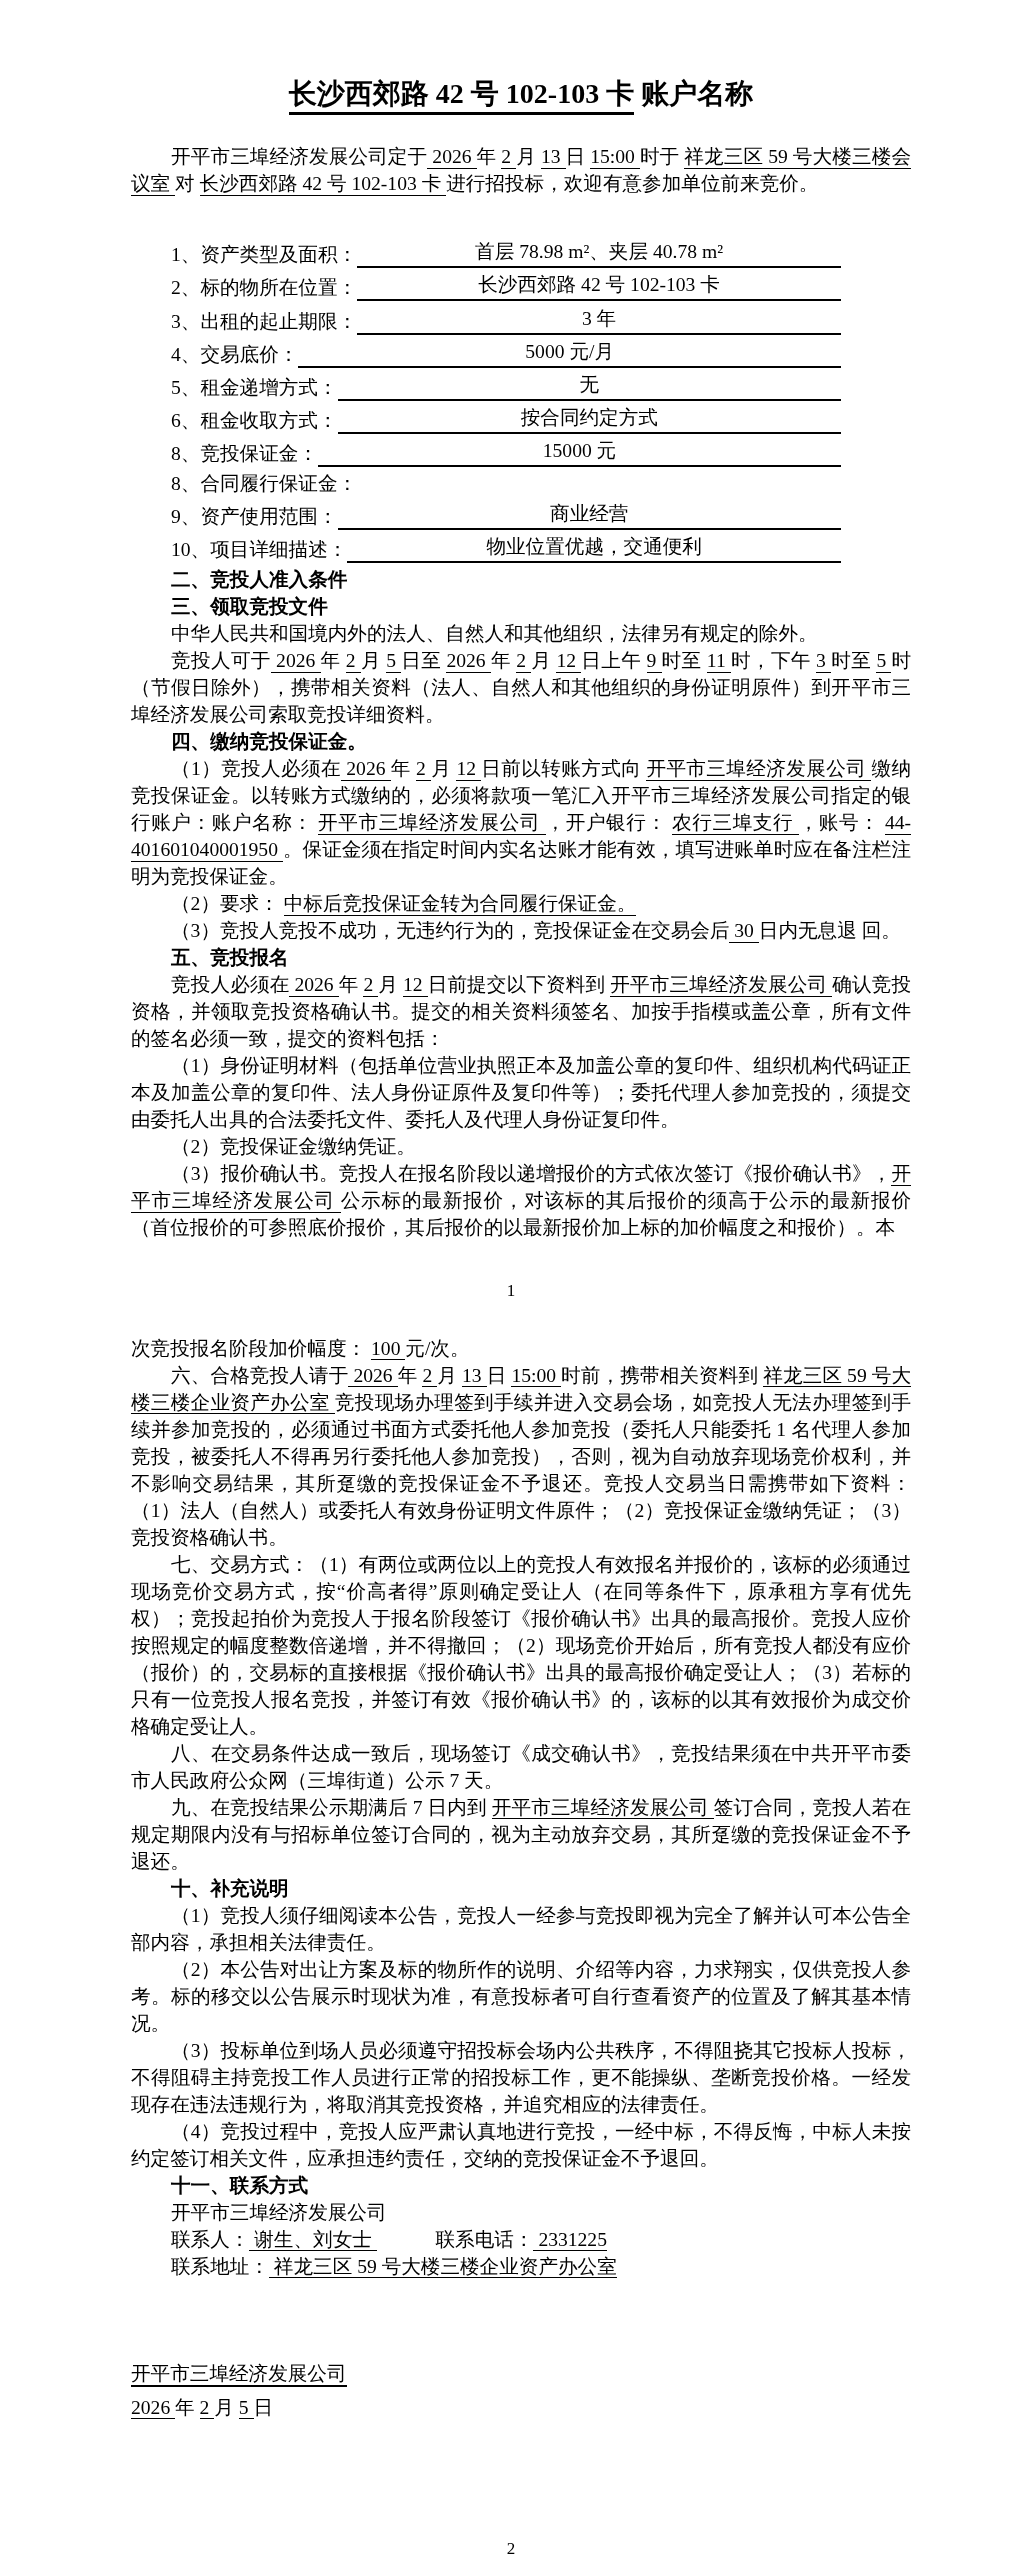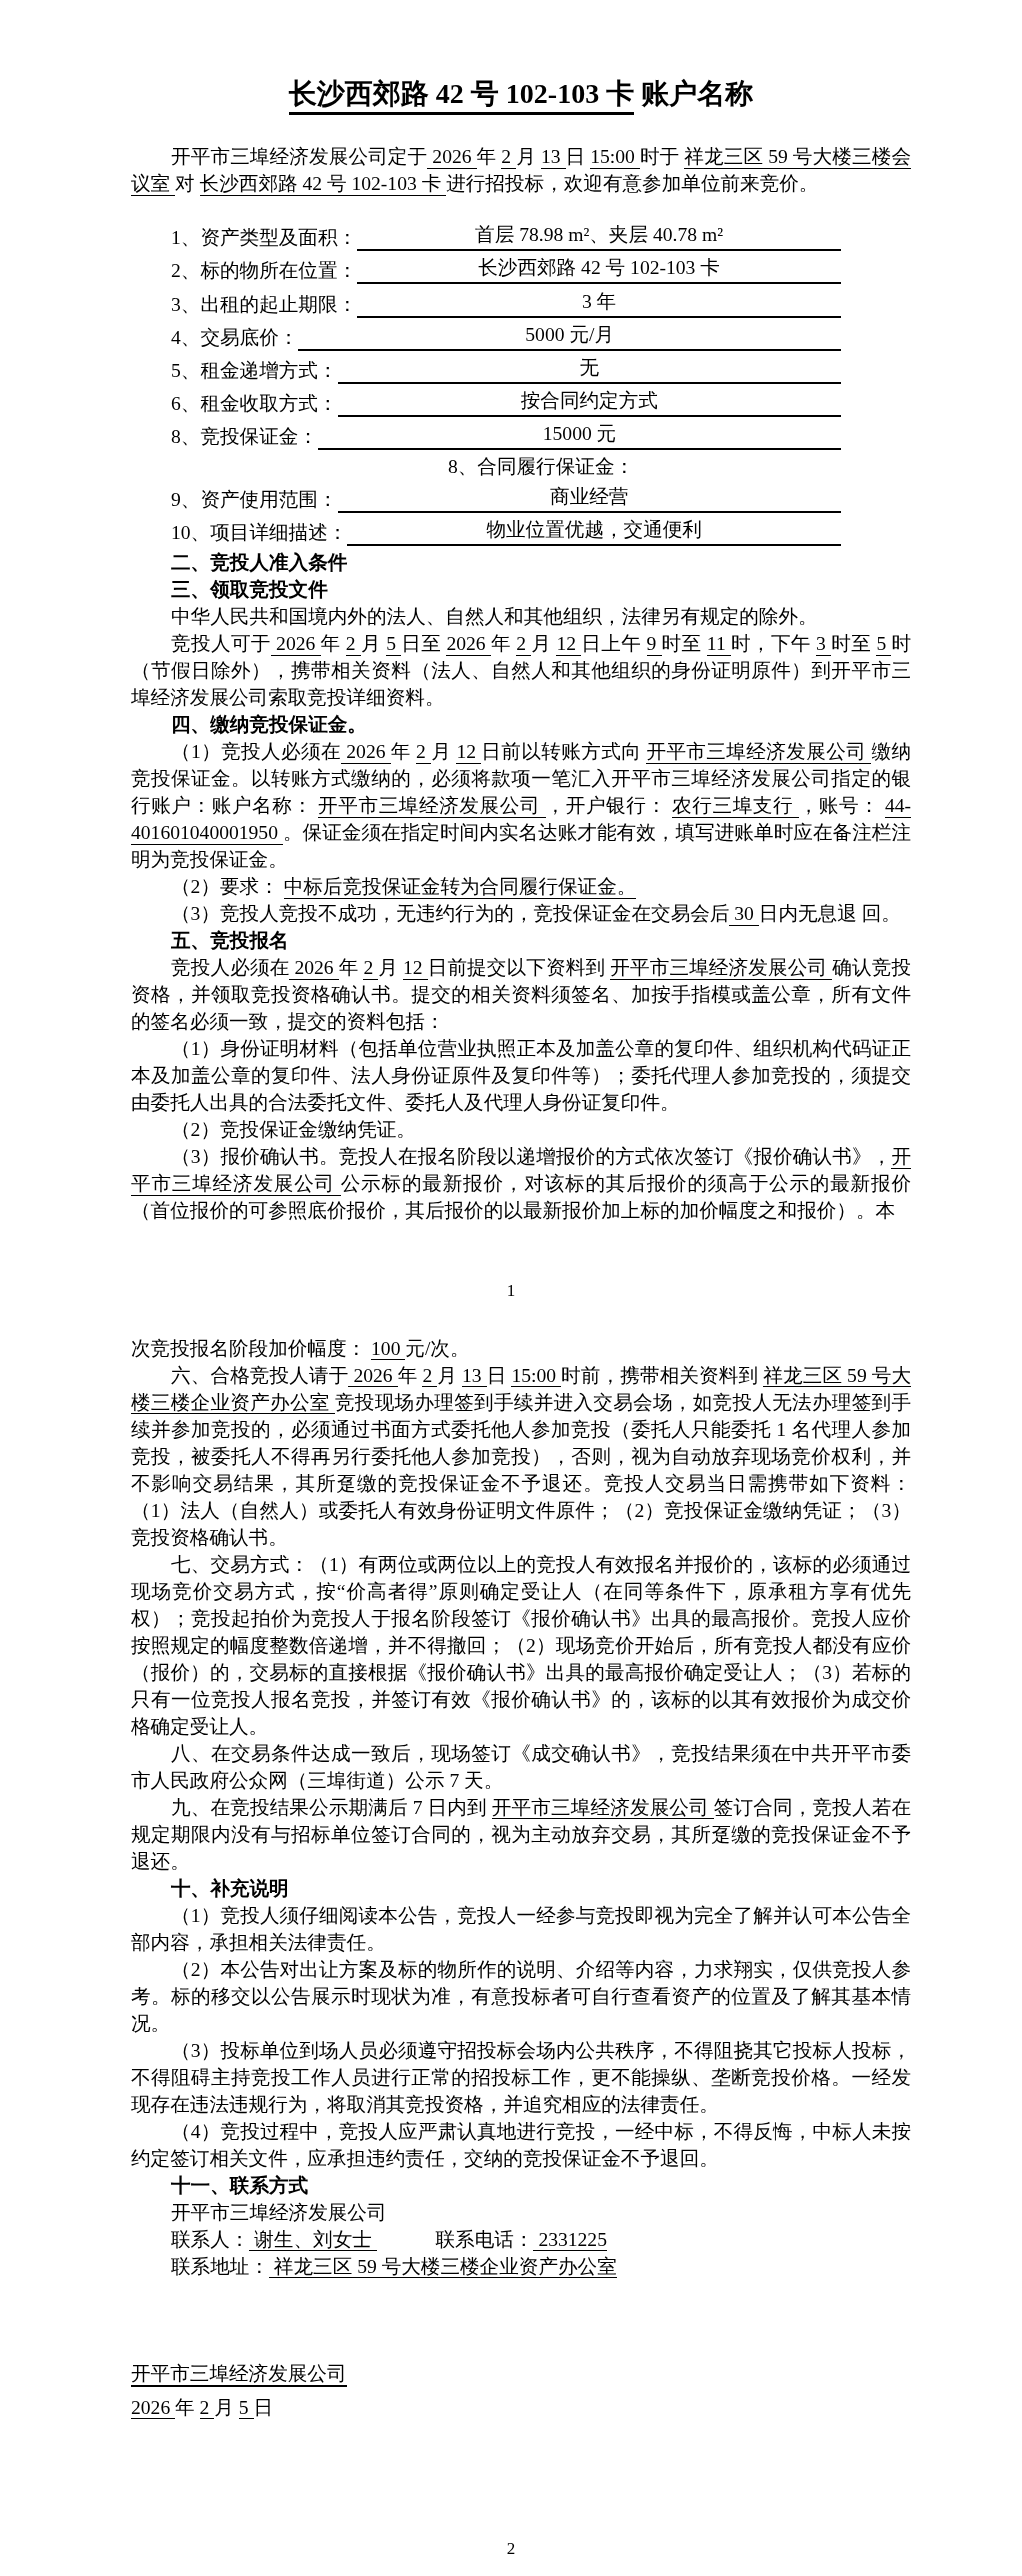--- a/index.html
+++ b/index.html
@@ -28,32 +28,31 @@
   .title-line {
     text-align: center;
     font-size: 28px;
     line-height: 39px;
     font-weight: bold;
     margin-top: 13.4px;
     margin-bottom: 4.1px;
     text-indent: 0;
   }
   .title-line .u { border-bottom: 3.6px solid #000; padding-bottom: 2.6px; }
-  .para1 { margin-top: 30px; margin-bottom: 24px; }
+  .para1 { margin-top: 30px; margin-bottom: 41px; }
   .indent { text-indent: 40px; }
   .heading { font-weight: bold; }
   .u { border-bottom: 1.5px solid #000; padding-bottom: 0.5px; }
 
   .item {
     display: flex;
     align-items: flex-end;
     font-size: 19.6px;
     line-height: 27px;
     margin-bottom: 3.1px;
-    justify-content: center;
   }
   .item .flabel { white-space: nowrap; padding-left: 40px; }
   .item .fvalue {
     flex: 1;
     text-align: center;
     border-bottom: 2.1px solid #000;
     margin-right: 70px;
     padding-bottom: 1px;
   }
 

